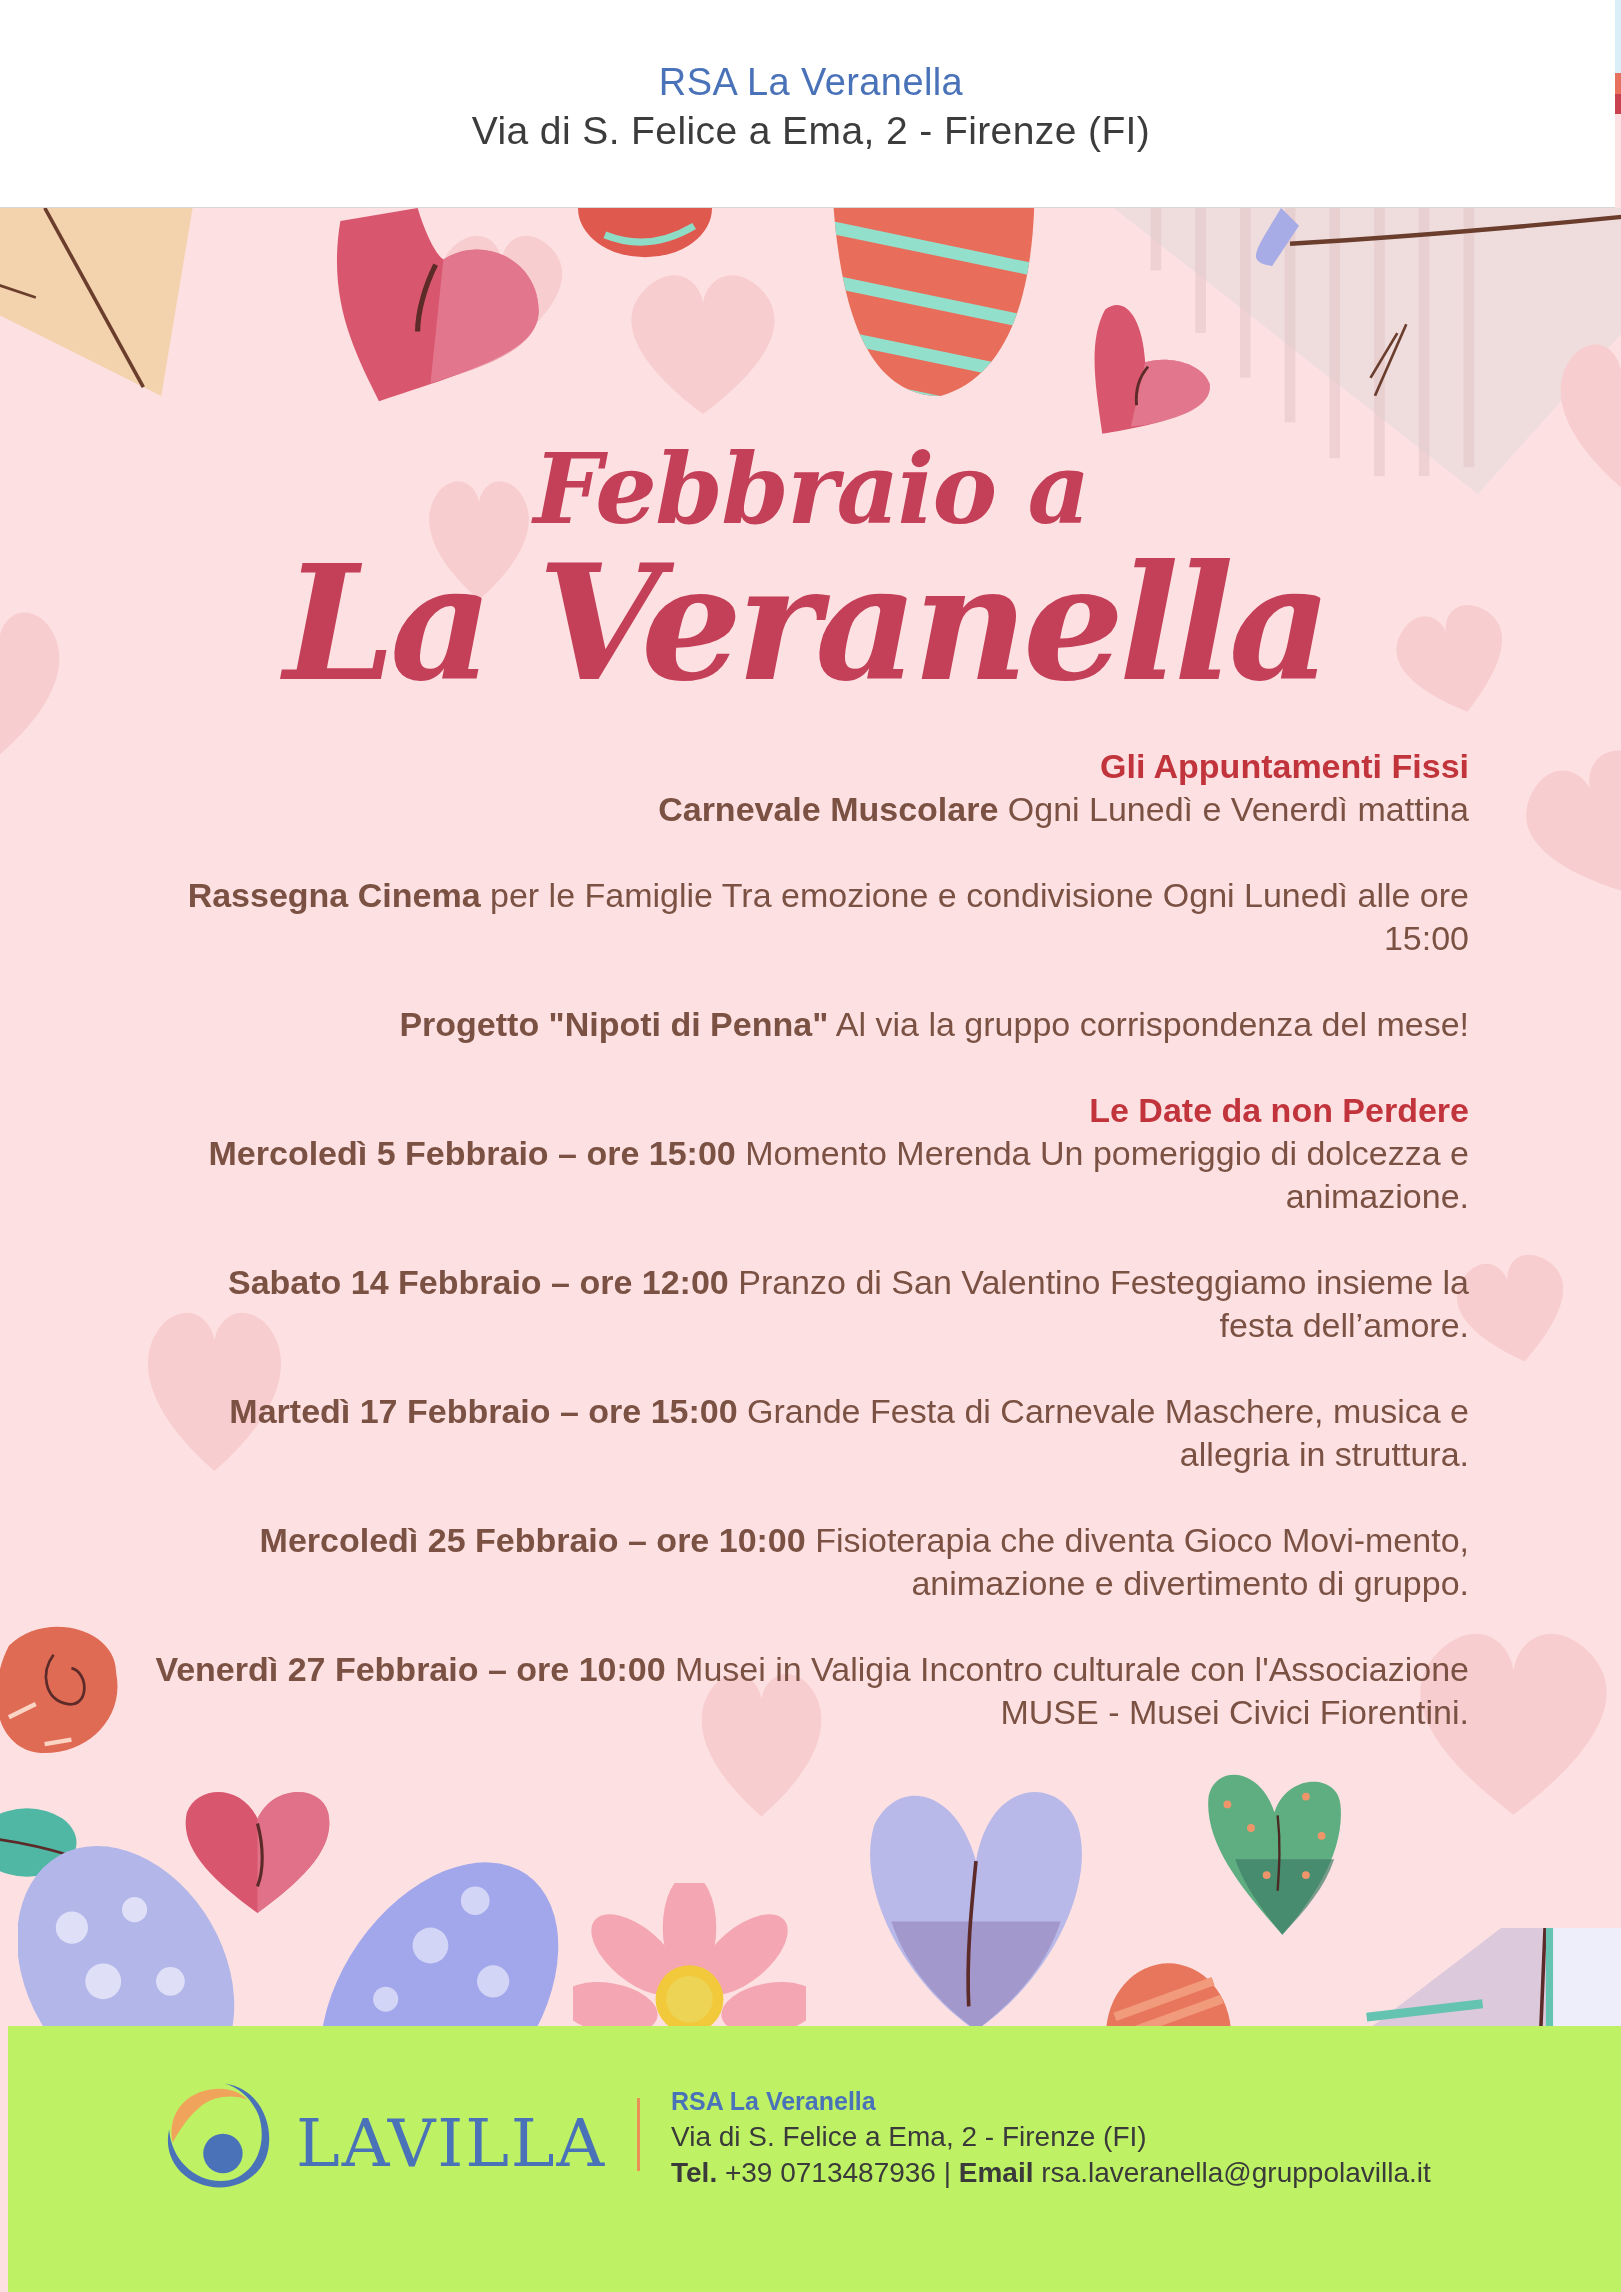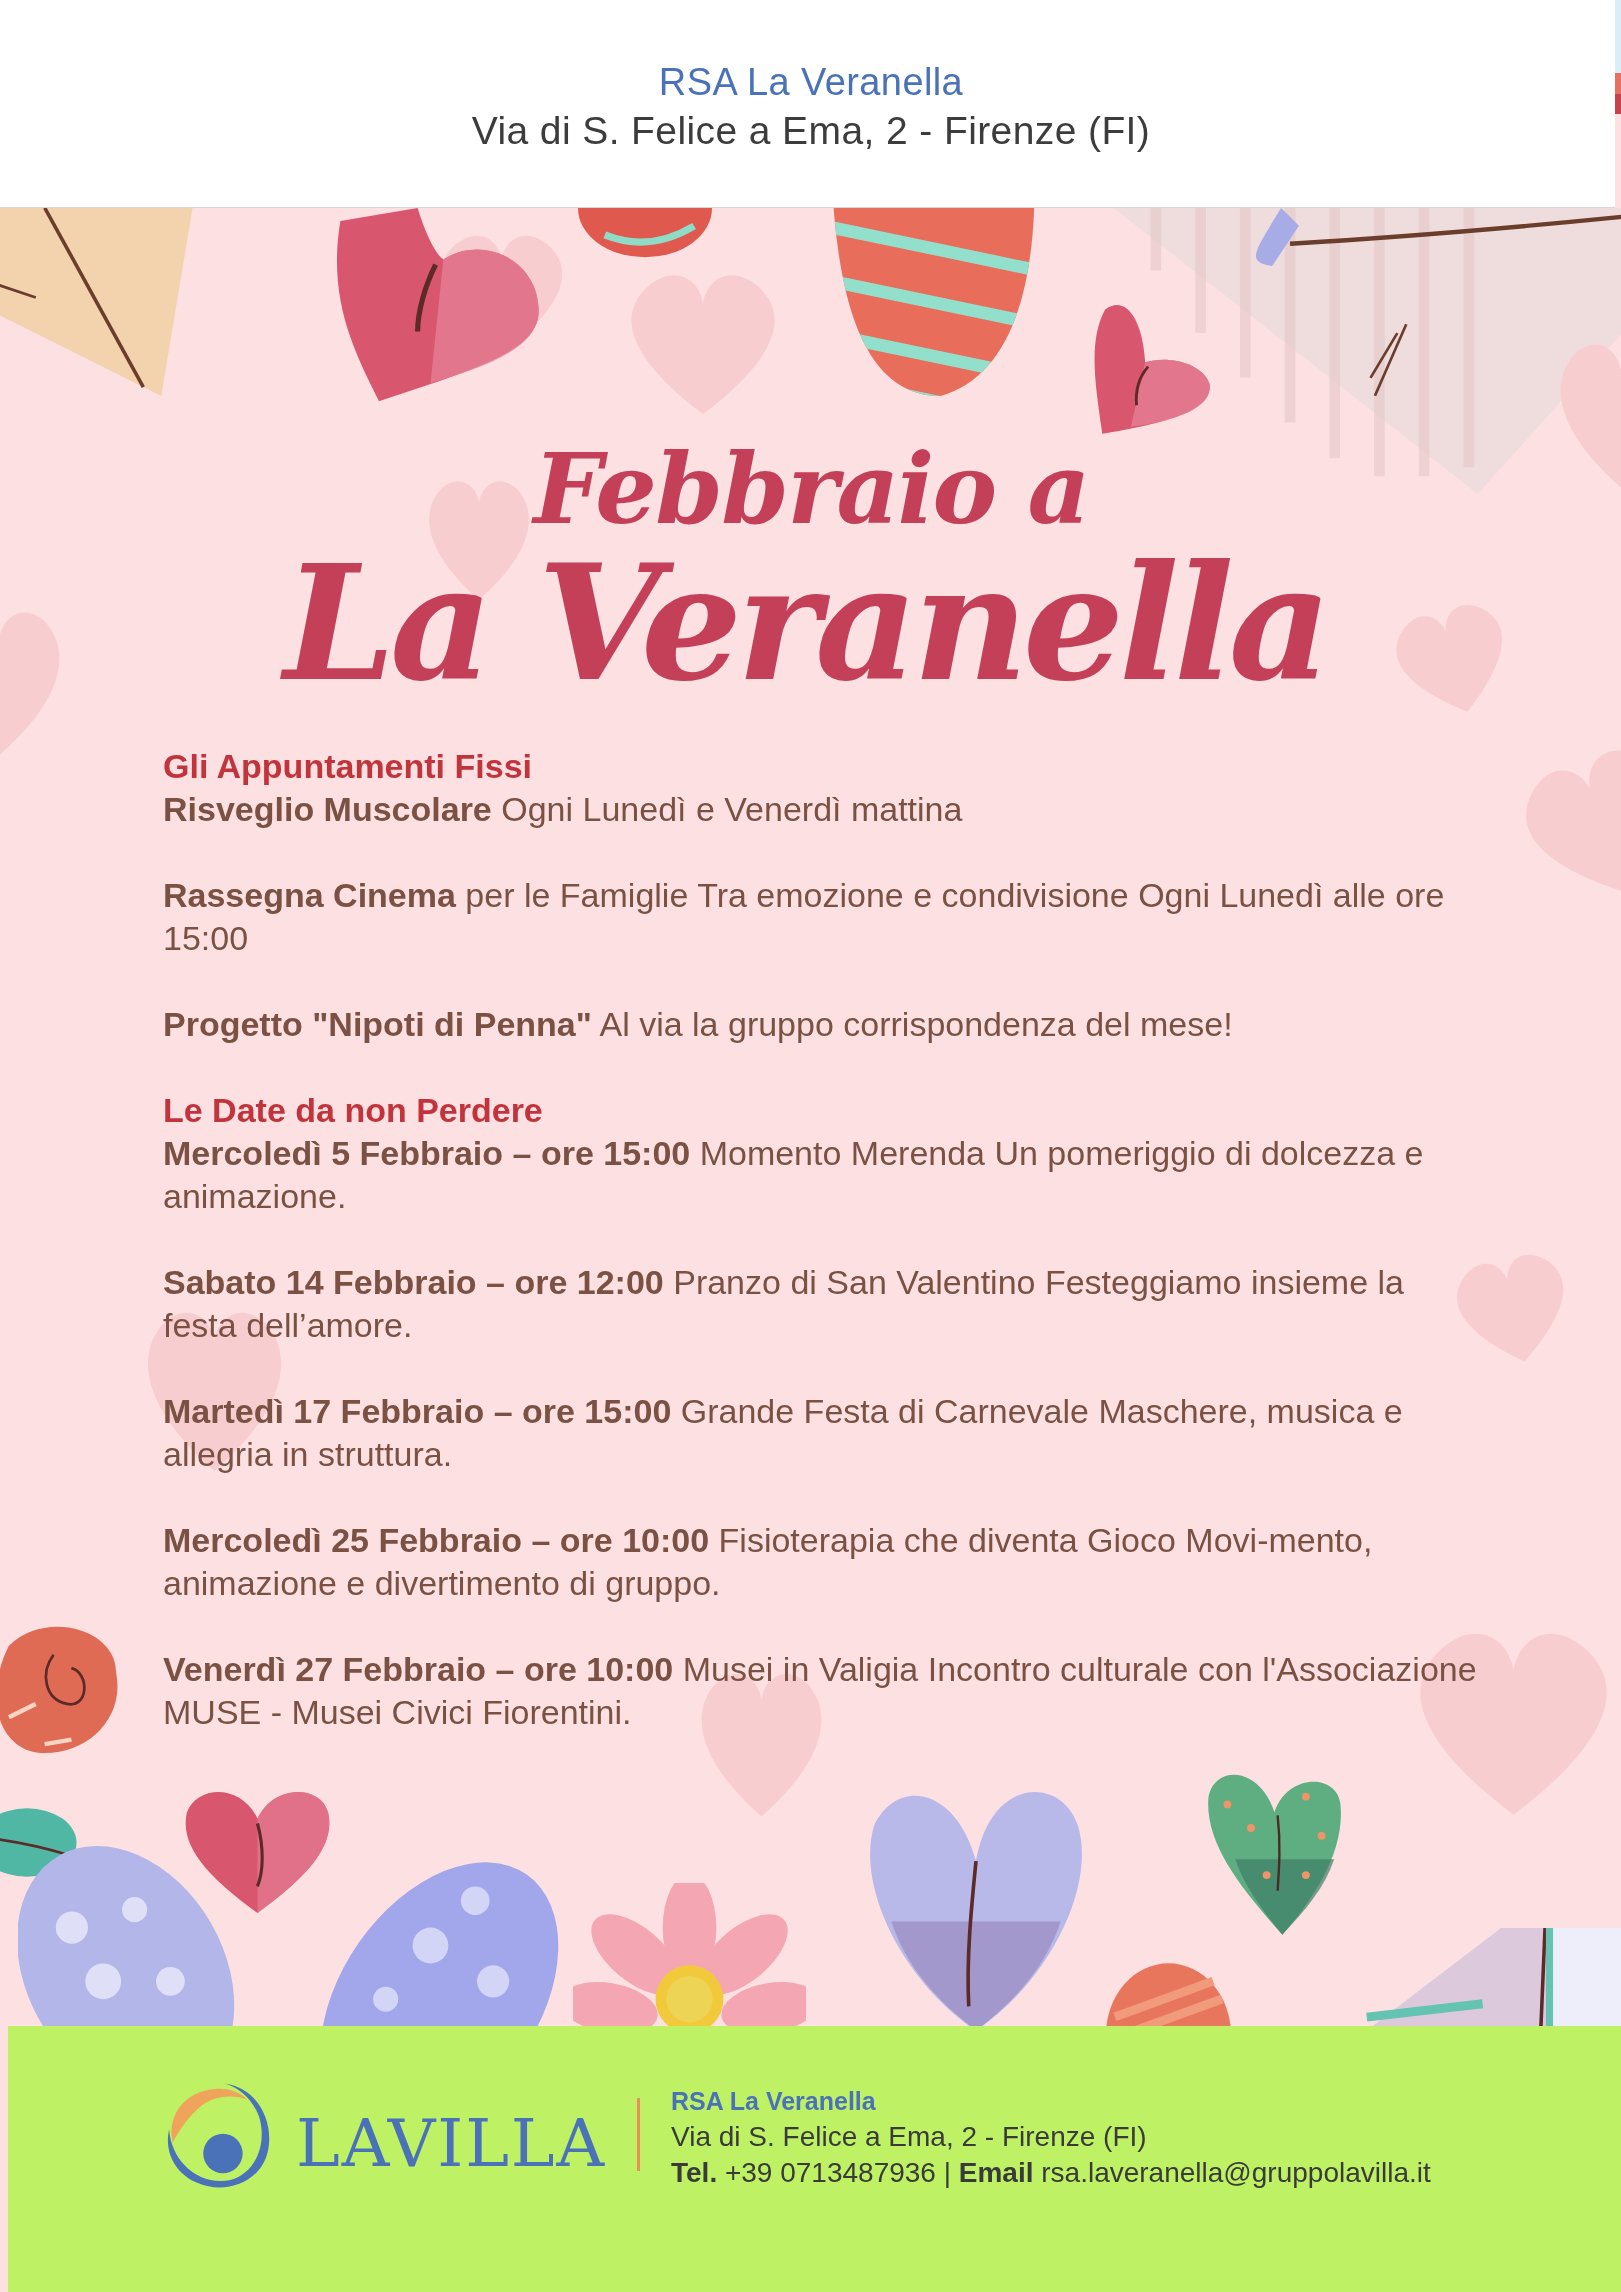--- a/index.html
+++ b/index.html
@@ -43,23 +43,23 @@
     }
     .title-line2 {
       position: absolute; left: 0; right: 12px; top: 322px; text-align: center;
       font-family: "DejaVu Serif", serif; font-style: italic; font-weight: bold;
       font-size: 159px; color: #c43f58; letter-spacing: -5.4px; z-index: 3;
     }
 
     
     .content {
       position: absolute; left: 152px; width: 1317px; top: 537px;
-      text-align: left; z-index: 3;
+      text-align: right; z-index: 3;
       font-family: "Liberation Sans", sans-serif; color: #7a5142;
-      font-size: 34px; line-height: 43px; margin-left: 11px;
+      font-size: 34px; line-height: 43px;
     }
     .section-title { color: #c2343c; font-weight: bold; }
     .item { margin-bottom: 43px; }
     .item b { font-weight: bold; }
     .item span.rest { font-weight: normal; }
 
     
     .footer {
       position: absolute; left: 8px; top: 2026px; width: 1622px; height: 267px;
       background: #bef264; z-index: 5;
@@ -261,21 +261,21 @@
     <rect x="205" y="-10" width="85" height="130" fill="#eeeefb"></rect>
     <line x1="205" y1="-10" x2="205" y2="120" stroke="#64c3b1" stroke-width="8"></line>
   </svg>
 
   <div class="title-line1">Febbraio a</div>
   <div class="title-line2">La Veranella</div>
 
   <div class="content">
     <div class="section-title">Gli Appuntamenti Fissi</div>
     <div class="item">
-      <b>Risveglio Muscolare</b><span class="rest"> Ogni Lunedì e Venerdì mattina</span>
+      <b>Carnevale Muscolare</b><span class="rest"> Ogni Lunedì e Venerdì mattina</span>
     </div>
     <div class="item">
       <b>Rassegna Cinema</b><span class="rest"> per le Famiglie Tra emozione e condivisione Ogni Lunedì alle ore 15:00</span>
     </div>
     <div class="item">
       <b>Progetto "Nipoti di Penna"</b><span class="rest"> Al via la gruppo corrispondenza del mese!</span>
     </div>
 
     <div class="section-title">Le Date da non Perdere</div>
     <div class="item">

